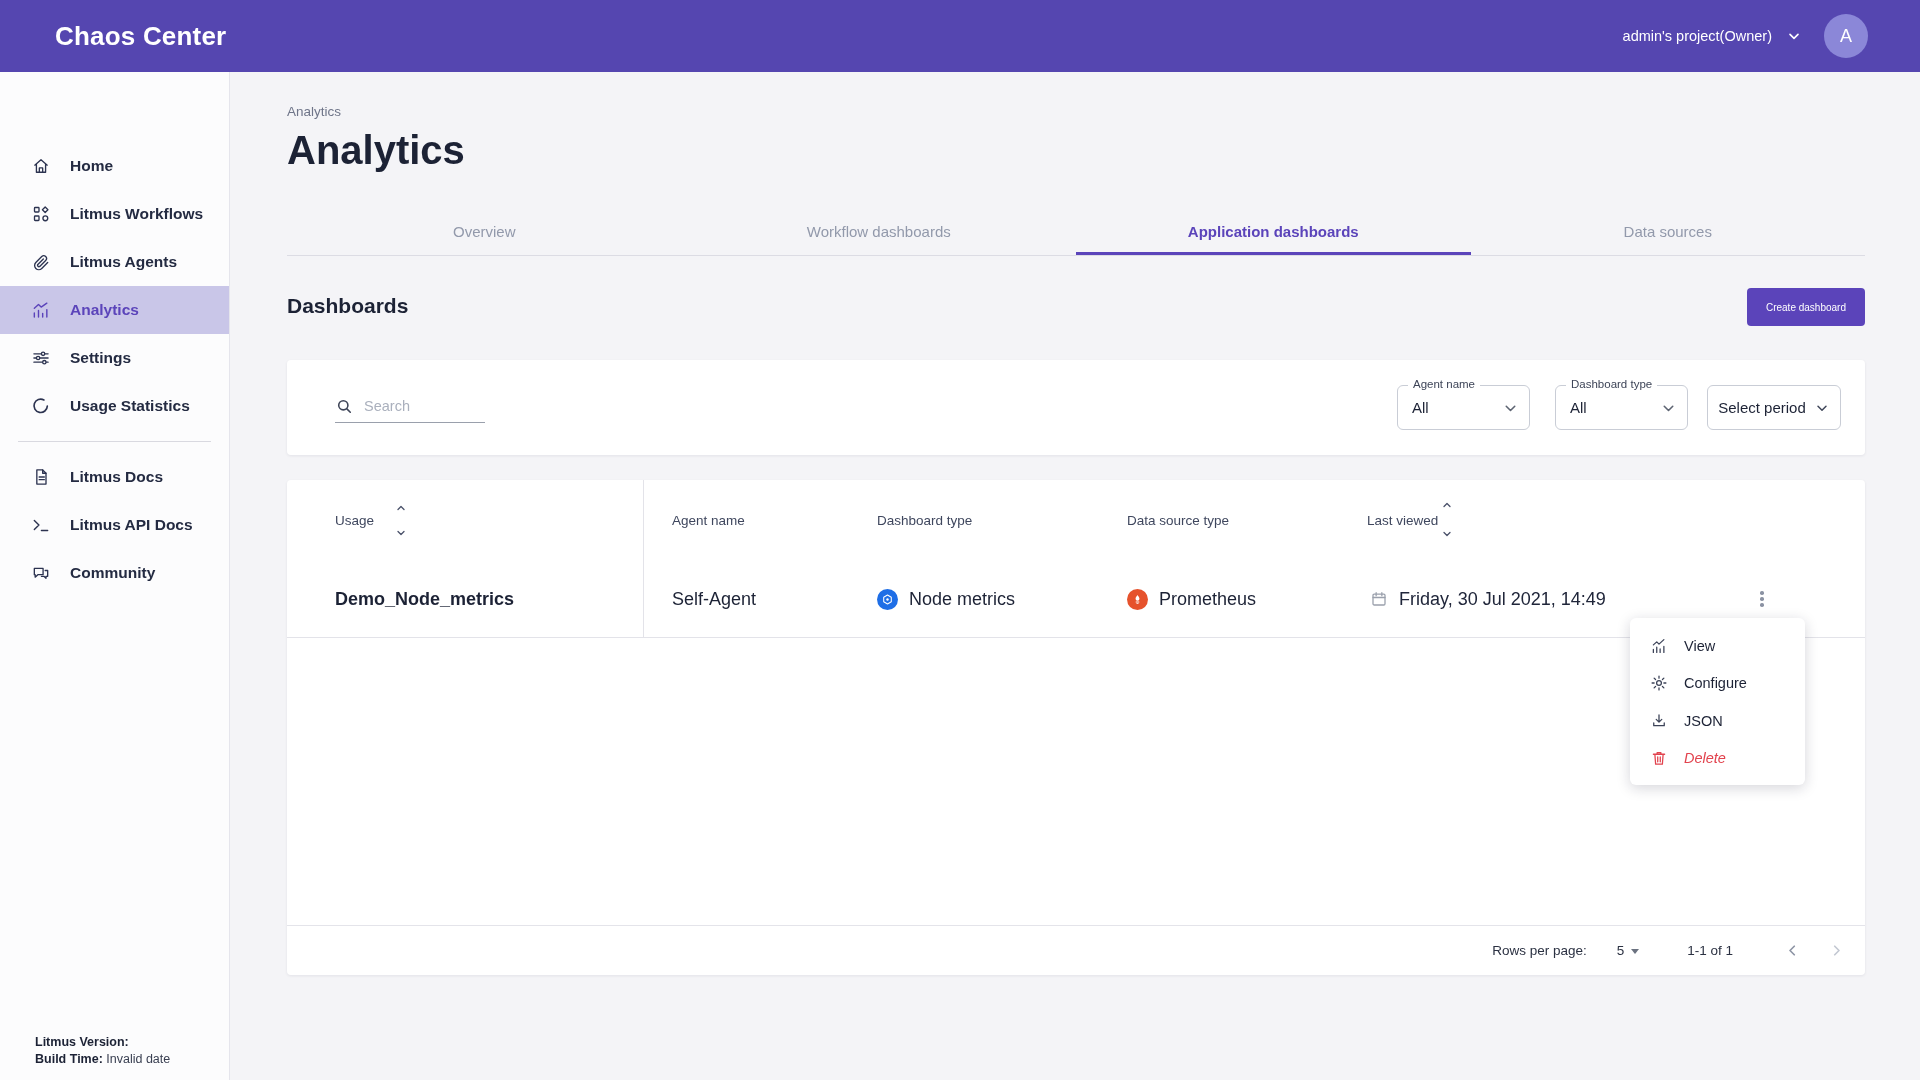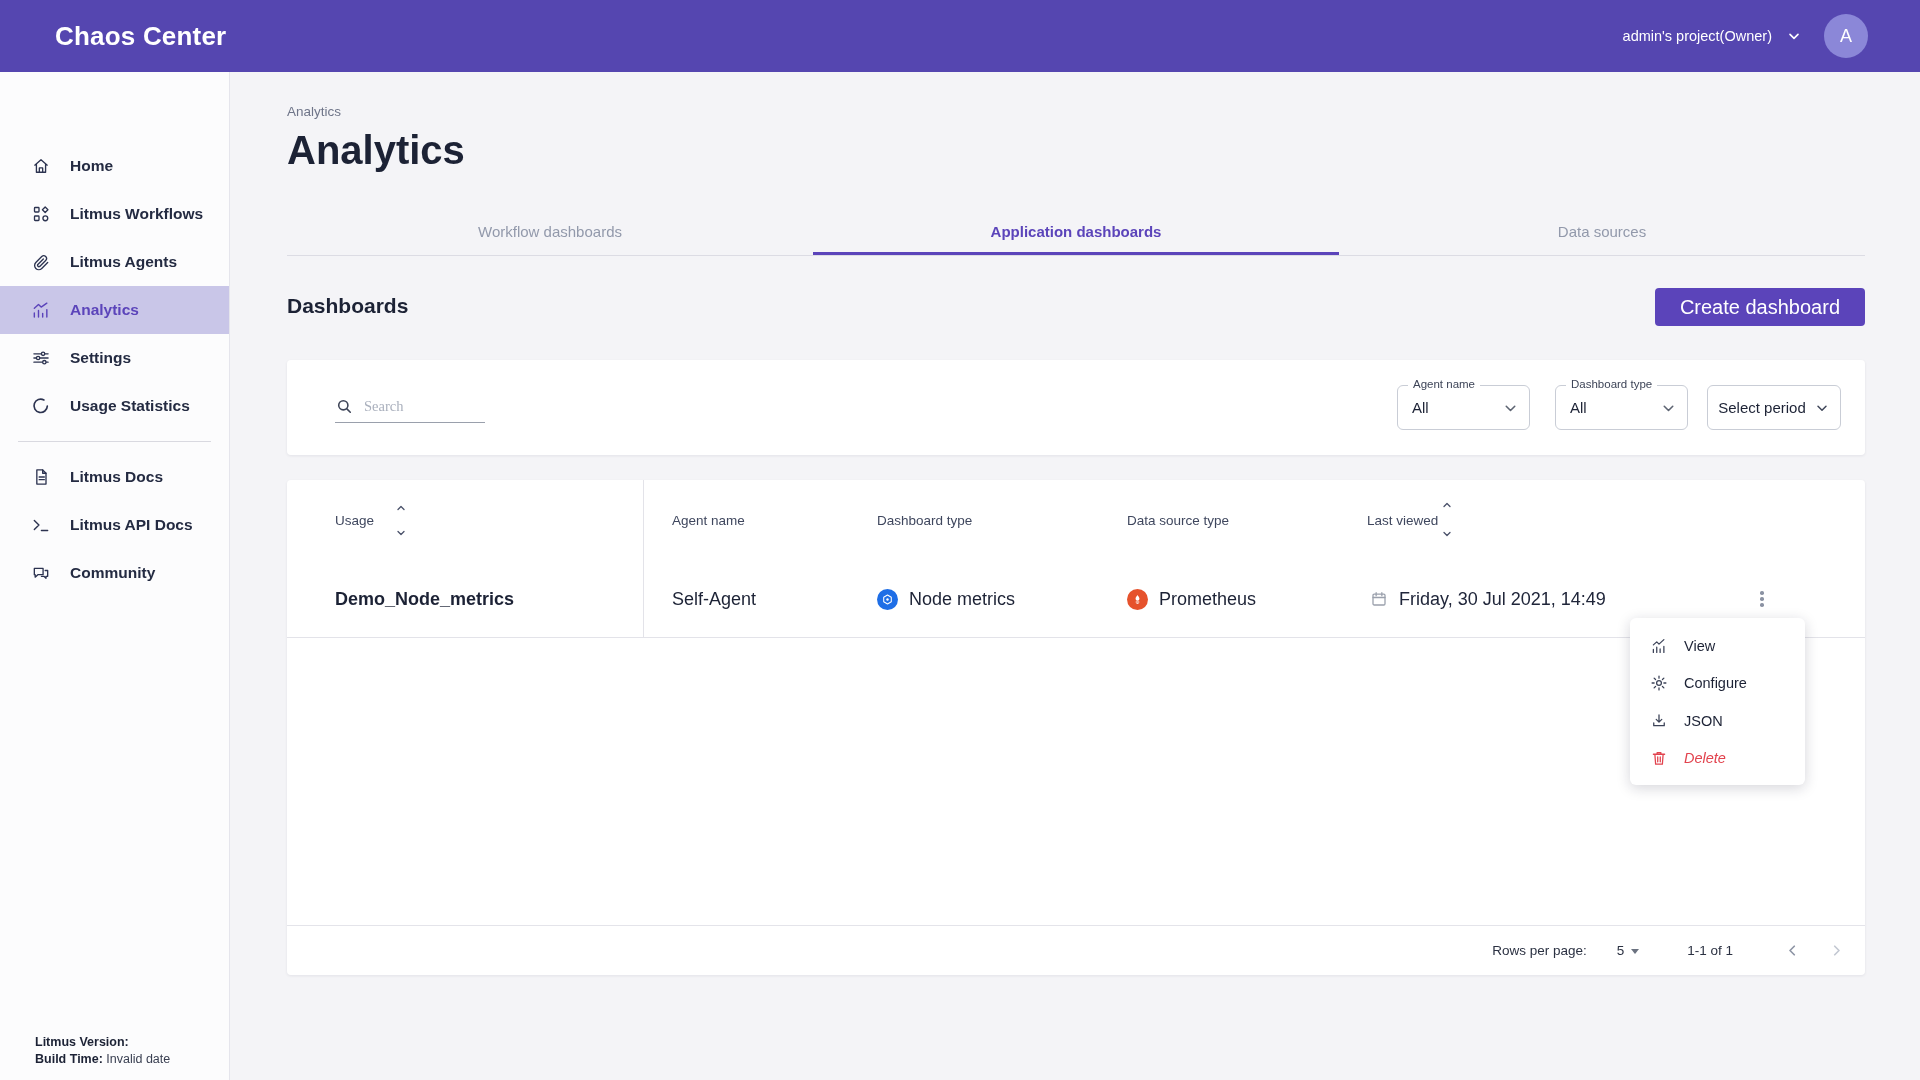--- a/index.html
+++ b/index.html
@@ -37,32 +37,32 @@
   .breadcrumb { position:absolute; left:57px; top:32px; font-size:13.5px; color:#6f7589; }
   .page-title { position:absolute; left:57px; top:56px; font-size:40px; font-weight:700; color:#1c2235; }
 
   .tabs { position:absolute; left:57px; right:55px; top:138px; height:46px;
           display:flex; border-bottom:1px solid #dcdce4; }
   .tab { flex:1; display:flex; align-items:center; justify-content:center;
          font-size:15px; color:#9299ab; cursor:pointer; border-bottom:3px solid transparent; }
   .tab.active { color:var(--primary,#5b44ba); font-weight:600; border-bottom-color:var(--primary,#5b44ba); }
 
   .section-title { position:absolute; left:57px; top:222px; font-size:21px; font-weight:600; color:#1c2235; }
-  .btn-primary { position:absolute; right:55px; top:216px; height:38px; padding:0 25px;
+  .btn-primary { position:absolute; right:55px; top:216px; height:38px; padding:0 19px;
                  background:var(--primary,#5b44ba); color:#fff; border:none; border-radius:4px;
-                 font-size:20px; font-family:inherit; cursor:pointer; }
+                 font-size:10px; font-family:inherit; cursor:pointer; }
 
   .card { background:#fff; border-radius:4px; box-shadow:0 1px 3px rgba(25,25,60,.08); }
   .filter-card { position:absolute; left:57px; right:55px; top:288px; height:95px; }
 
   
   .search { position:absolute; left:48px; top:30px; width:150px; height:33px;
             border-bottom:1px solid #9aa0ac; display:flex; align-items:center; gap:10px; }
   .search svg { color:#3e4558; flex:none; }
-  .search input { border:none; outline:none; width:110px; font-size:14.5px; font-family:Liberation Serif, serif;
+  .search input { border:none; outline:none; width:110px; font-size:14.5px; font-family:Liberation Sans, sans-serif;
                   color:#14532d; background:transparent; }
   .search input::placeholder { color:#aab0bd; }
 
   
   .mui-select { position:absolute; top:25px; height:45px; width:133px;
                 border:1px solid #c9cdd6; border-radius:6px; cursor:pointer; background:#fff; }
   .sel-label { position:absolute; top:-8px; left:10px; background:#fff; padding:0 5px;
                font-size:11.5px; color:#3e4558; white-space:nowrap; }
   .sel-value { position:absolute; left:14px; top:0; height:100%; display:flex; align-items:center;
                font-size:15px; color:#1c2235; }
@@ -251,20 +251,21 @@
       <div><b>Build Time:</b><span class="plain"> Invalid date</span></div>
     </div>
   </aside>
 
   <main class="main">
 
     <div class="breadcrumb">Analytics</div>
     <h1 class="page-title">Analytics</h1>
 
     <div class="tabs">
+      <div class="tab">Overview</div>
       <div class="tab">Workflow dashboards</div>
       <div class="tab active">Application dashboards</div>
       <div class="tab">Data sources</div>
     </div>
 
     <h2 class="section-title">Dashboards</h2>
     <button class="btn-primary">Create dashboard</button>
 
     <section class="card filter-card">
       <div class="search">

